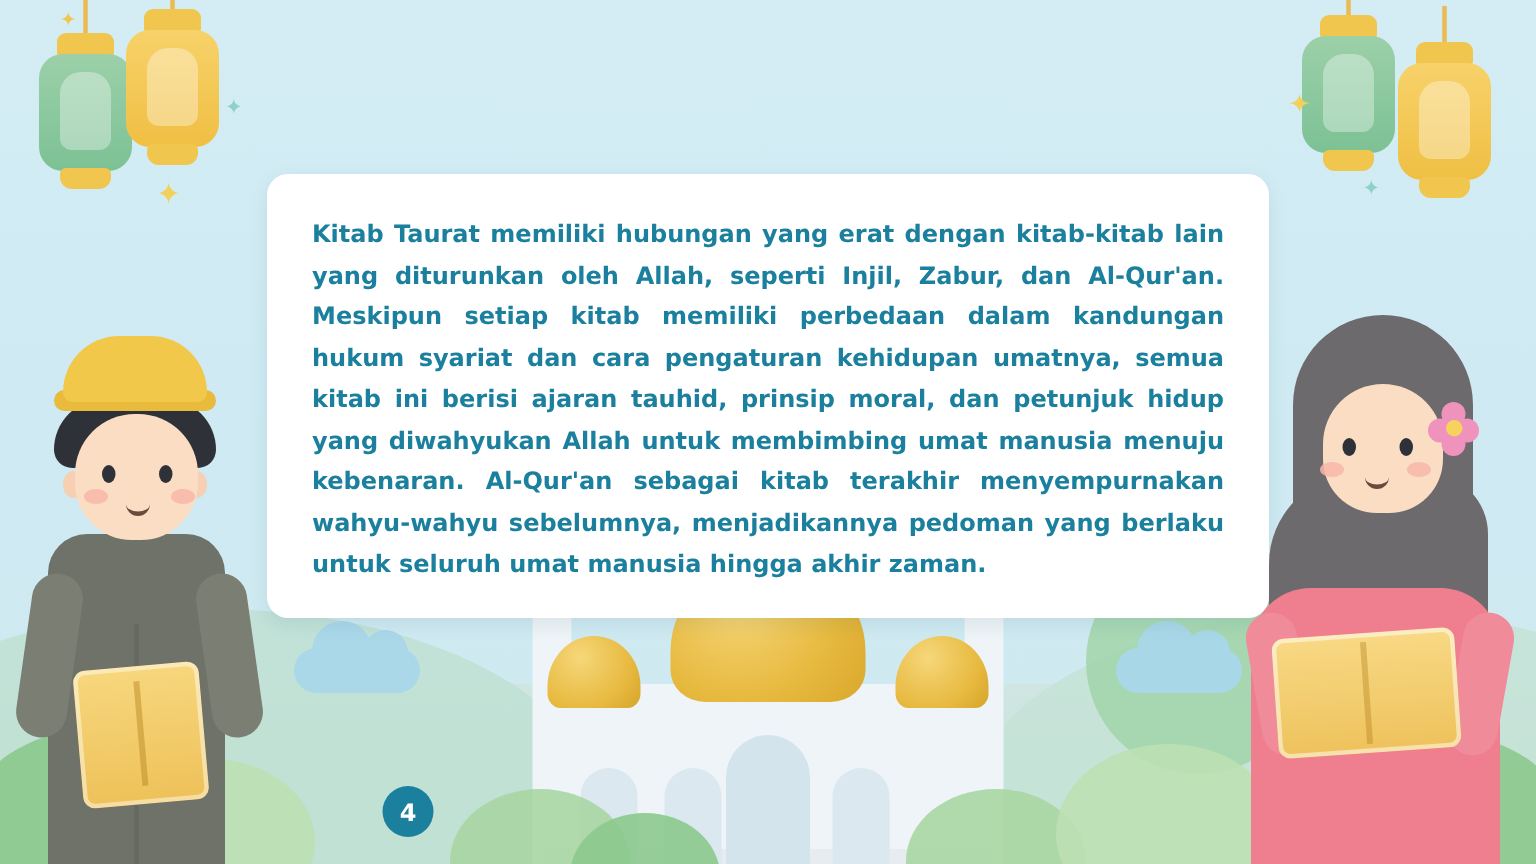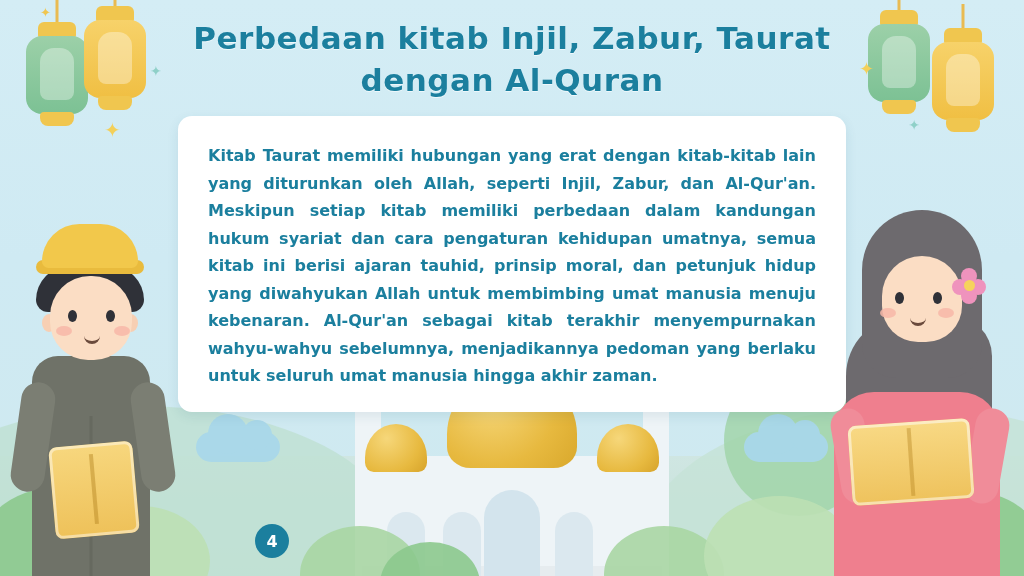--- a/index.html
+++ b/index.html
@@ -499,24 +499,20 @@
     <div class="pane"></div>
     <div class="base"></div>
   </div>
 
   <div class="spark s1">✦</div>
   <div class="spark s2">✦</div>
   <div class="spark s3">✦</div>
   <div class="spark s4">✦</div>
   <div class="spark s5">✦</div>
 
-  <div class="title">
-    <span>Perbedaan kitab Injil, Zabur, Taurat</span>
-    <span class="line2">dengan Al-Quran</span>
-  </div>
 
   <div class="card">
     <p>Kitab Taurat memiliki hubungan yang erat dengan kitab-kitab lain yang diturunkan oleh Allah, seperti Injil, Zabur, dan Al-Qur'an. Meskipun setiap kitab memiliki perbedaan dalam kandungan hukum syariat dan cara pengaturan kehidupan umatnya, semua kitab ini berisi ajaran tauhid, prinsip moral, dan petunjuk hidup yang diwahyukan Allah untuk membimbing umat manusia menuju kebenaran. Al-Qur'an sebagai kitab terakhir menyempurnakan wahyu-wahyu sebelumnya, menjadikannya pedoman yang berlaku untuk seluruh umat manusia hingga akhir zaman.</p>
   </div>
 
   <div class="page-badge">4</div>
 
   <div class="char boy">
     <div class="body"></div>
     <div class="arm l"></div>

